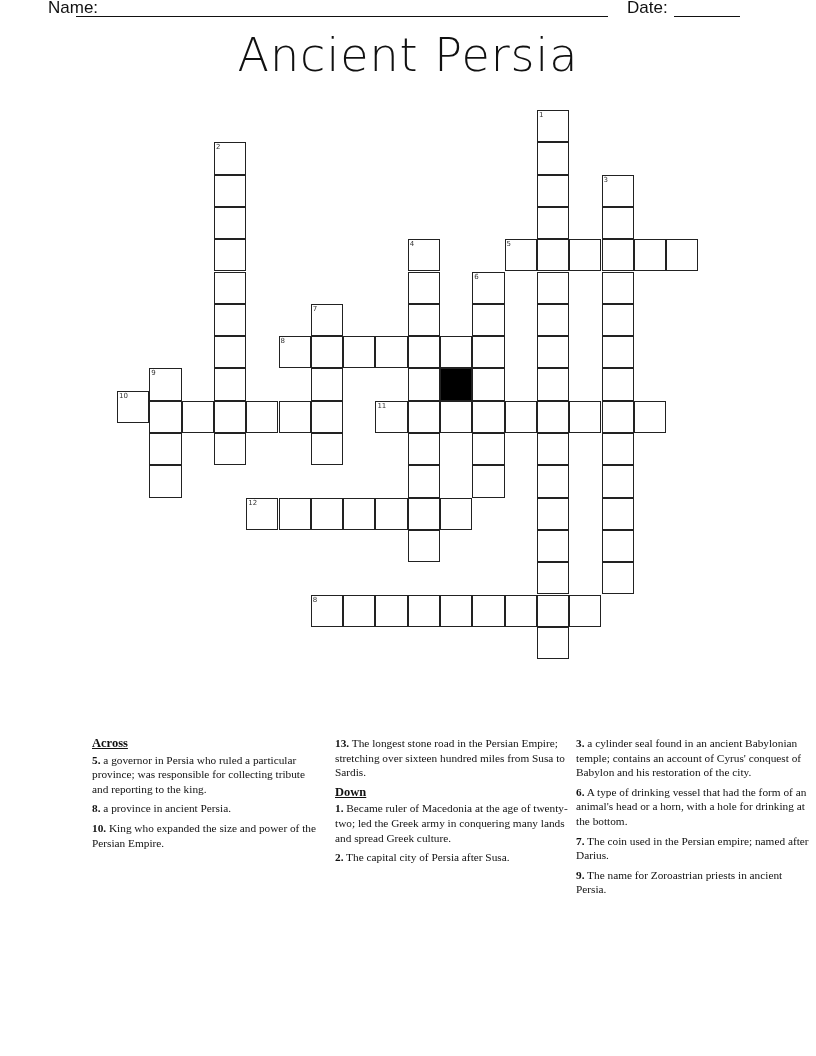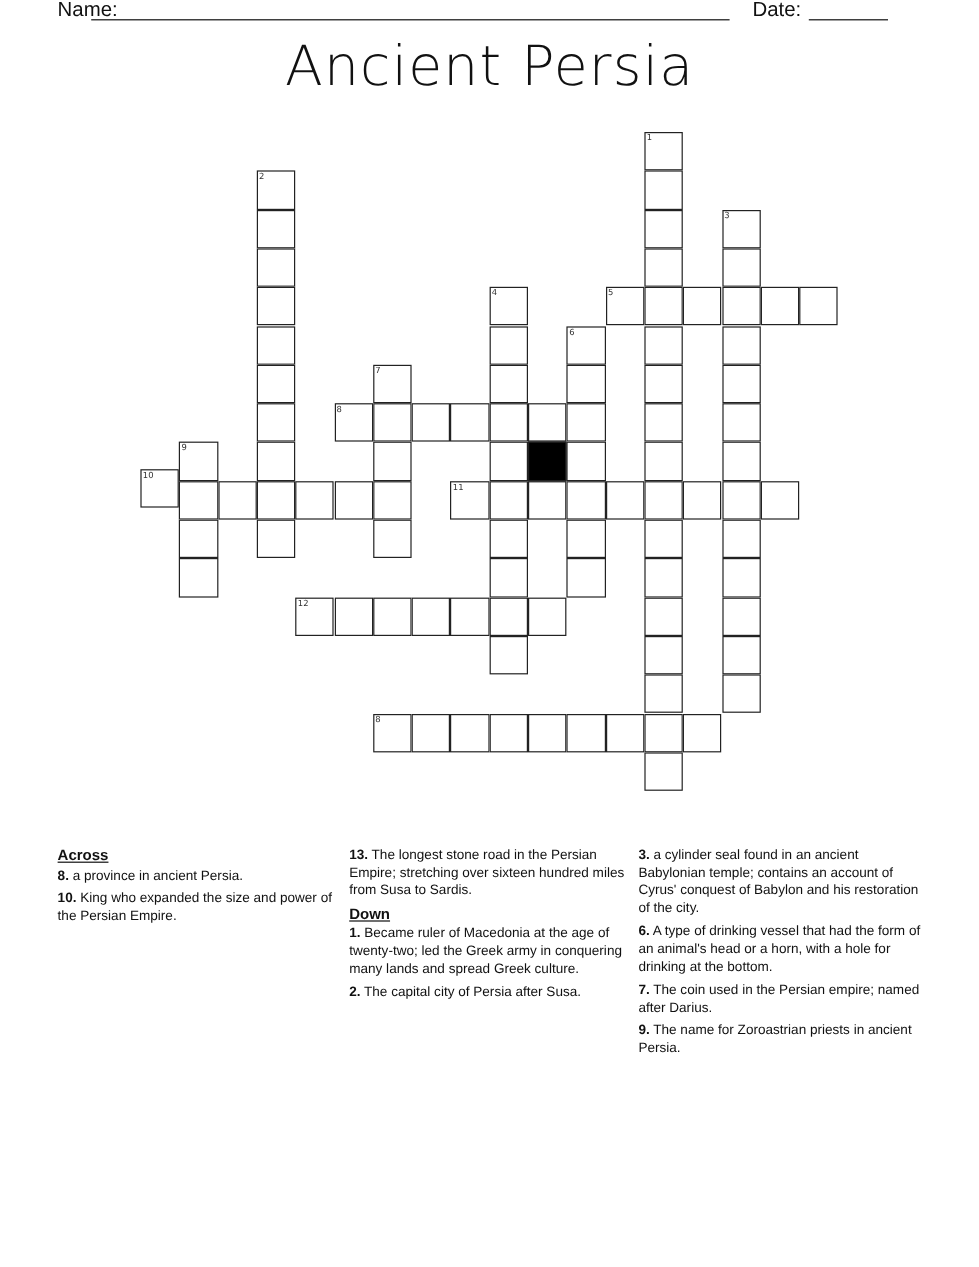--- a/index.html
+++ b/index.html
@@ -7,21 +7,21 @@
   .hdr{position:absolute;top:-2px;font-size:17px;}
   #name-label{left:48px;}
   #name-line{position:absolute;left:76px;top:16px;width:532px;border-bottom:1px solid #111;}
   #date-label{left:627px;}
   #date-line{position:absolute;left:674px;top:16px;width:66px;border-bottom:1px solid #111;}
   #title{position:absolute;top:28px;left:0;width:816px;text-align:center;font-family:"DejaVu Sans",sans-serif;font-weight:200;font-size:46px;letter-spacing:1px;color:#111;}
   #grid{position:absolute;left:0;top:0;width:816px;height:680px;}
   .cell{position:absolute;width:32.3px;height:32.3px;box-sizing:border-box;border:1.5px solid #222;background:#fff;}
   .cell.black{background:#000;}
   .num{position:absolute;left:1px;top:0px;font-size:7px;color:#333;font-family:"DejaVu Sans",sans-serif;line-height:8px;}
-  .clues{position:absolute;top:706px;font-family:Liberation Sans, sans-serif;font-size:11.3px;line-height:14.6px;color:#111;}
+  .clues{position:absolute;top:736px;font-family:Liberation Serif, serif;font-size:11.3px;line-height:14.6px;color:#111;margin-left:44px;}
   #col1{left:48px;width:232px;}
   #col2{left:291px;width:236px;}
   #col3{left:532px;width:236px;}
   .section-title{font-weight:bold;text-decoration:underline;font-size:12.5px;margin-bottom:2px;}
   .clue{margin-bottom:5px;}
   .clue b{font-weight:bold;}
 </style>
 </head>
 <body>
 
@@ -154,20 +154,21 @@
     <div class="cell" style="left: 407.7px; top: 594.5px;"></div>
     <div class="cell" style="left: 440px; top: 594.5px;"></div>
     <div class="cell" style="left: 472.3px; top: 594.5px;"></div>
     <div class="cell" style="left: 504.6px; top: 594.5px;"></div>
     <div class="cell" style="left: 569.2px; top: 594.5px;"></div>
     <div class="cell black" style="left: 440px; top: 368.4px;"></div>
   </div>
 
 <div class="clues" id="col1">
   <div class="section-title">Across</div>
+  <div class="clue"><b>5.</b> <span>a governor in Persia who ruled a particular province; was responsible for collecting tribute and reporting to the king.</span></div>
   <div class="clue"><b>8.</b> <span>a province in ancient Persia.</span></div>
   <div class="clue"><b>10.</b> <span>King who expanded the size and power of the Persian Empire.</span></div>
 </div>
 
 <div class="clues" id="col2">
   <div class="clue"><b>13.</b> <span>The longest stone road in the Persian Empire; stretching over sixteen hundred miles from Susa to Sardis.</span></div>
   <div class="section-title">Down</div>
   <div class="clue"><b>1.</b> <span>Became ruler of Macedonia at the age of twenty-two; led the Greek army in conquering many lands and spread Greek culture.</span></div>
   <div class="clue"><b>2.</b> <span>The capital city of Persia after Susa.</span></div>
 </div>

